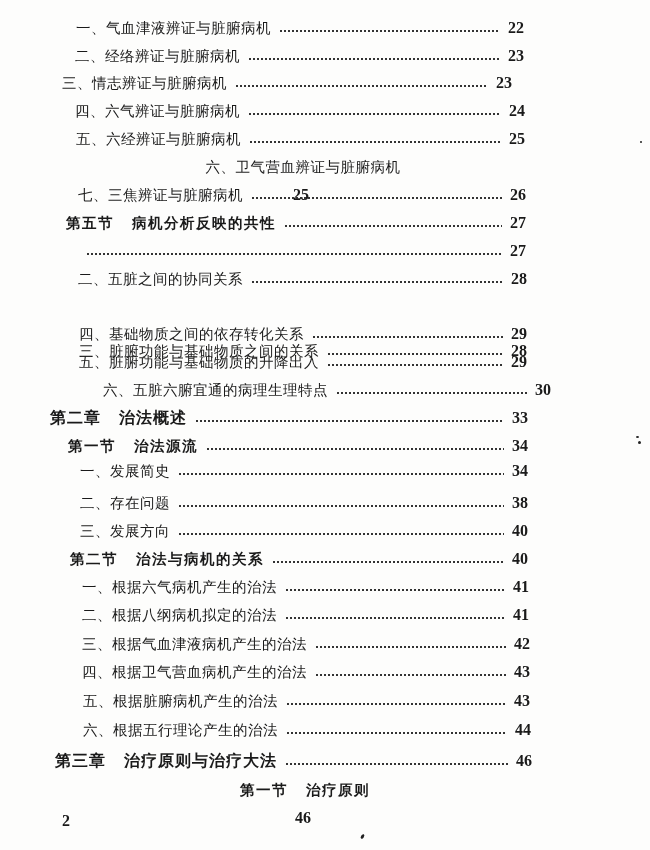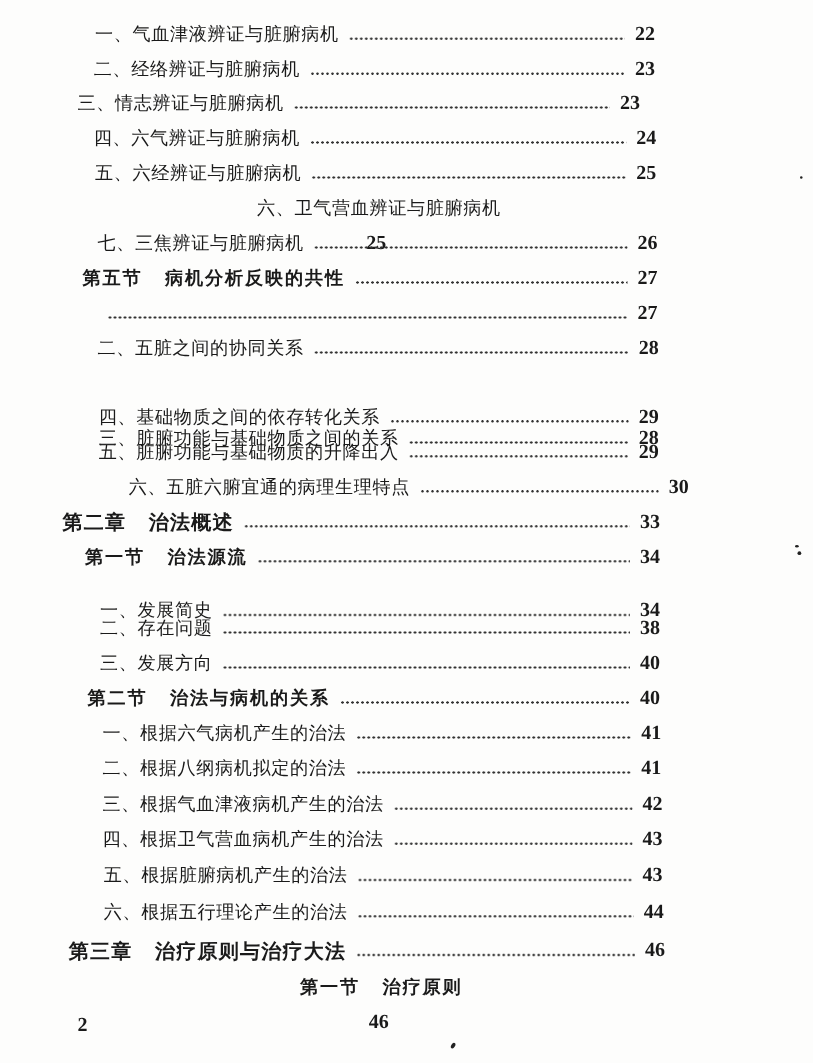--- a/index.html
+++ b/index.html
@@ -103,21 +103,21 @@
   <div class="row lvl-chapter" style="left:50px; top:407px; width:482px;">
     <span class="label"><span class="num">第二章</span><span>治法概述</span></span>
     <span class="leader"></span>
     <span class="pg">33</span>
   </div>
   <div class="row lvl-section" style="left:68px; top:435px; width:464px;">
     <span class="label"><span class="num">第一节</span><span>治法源流</span></span>
     <span class="leader"></span>
     <span class="pg">34</span>
   </div>
-  <div class="row lvl-item" style="left:80px; top:478px; width:452px;">
+  <div class="row lvl-item" style="left:80px; top:460px; width:452px;">
     <span class="label"><span>一、</span><span>发展简史</span></span>
     <span class="leader"></span>
     <span class="pg">34</span>
   </div>
   <div class="row lvl-item" style="left:80px; top:492px; width:452px;">
     <span class="label"><span>二、</span><span>存在问题</span></span>
     <span class="leader"></span>
     <span class="pg">38</span>
   </div>
   <div class="row lvl-item" style="left:80px; top:520px; width:452px;">

